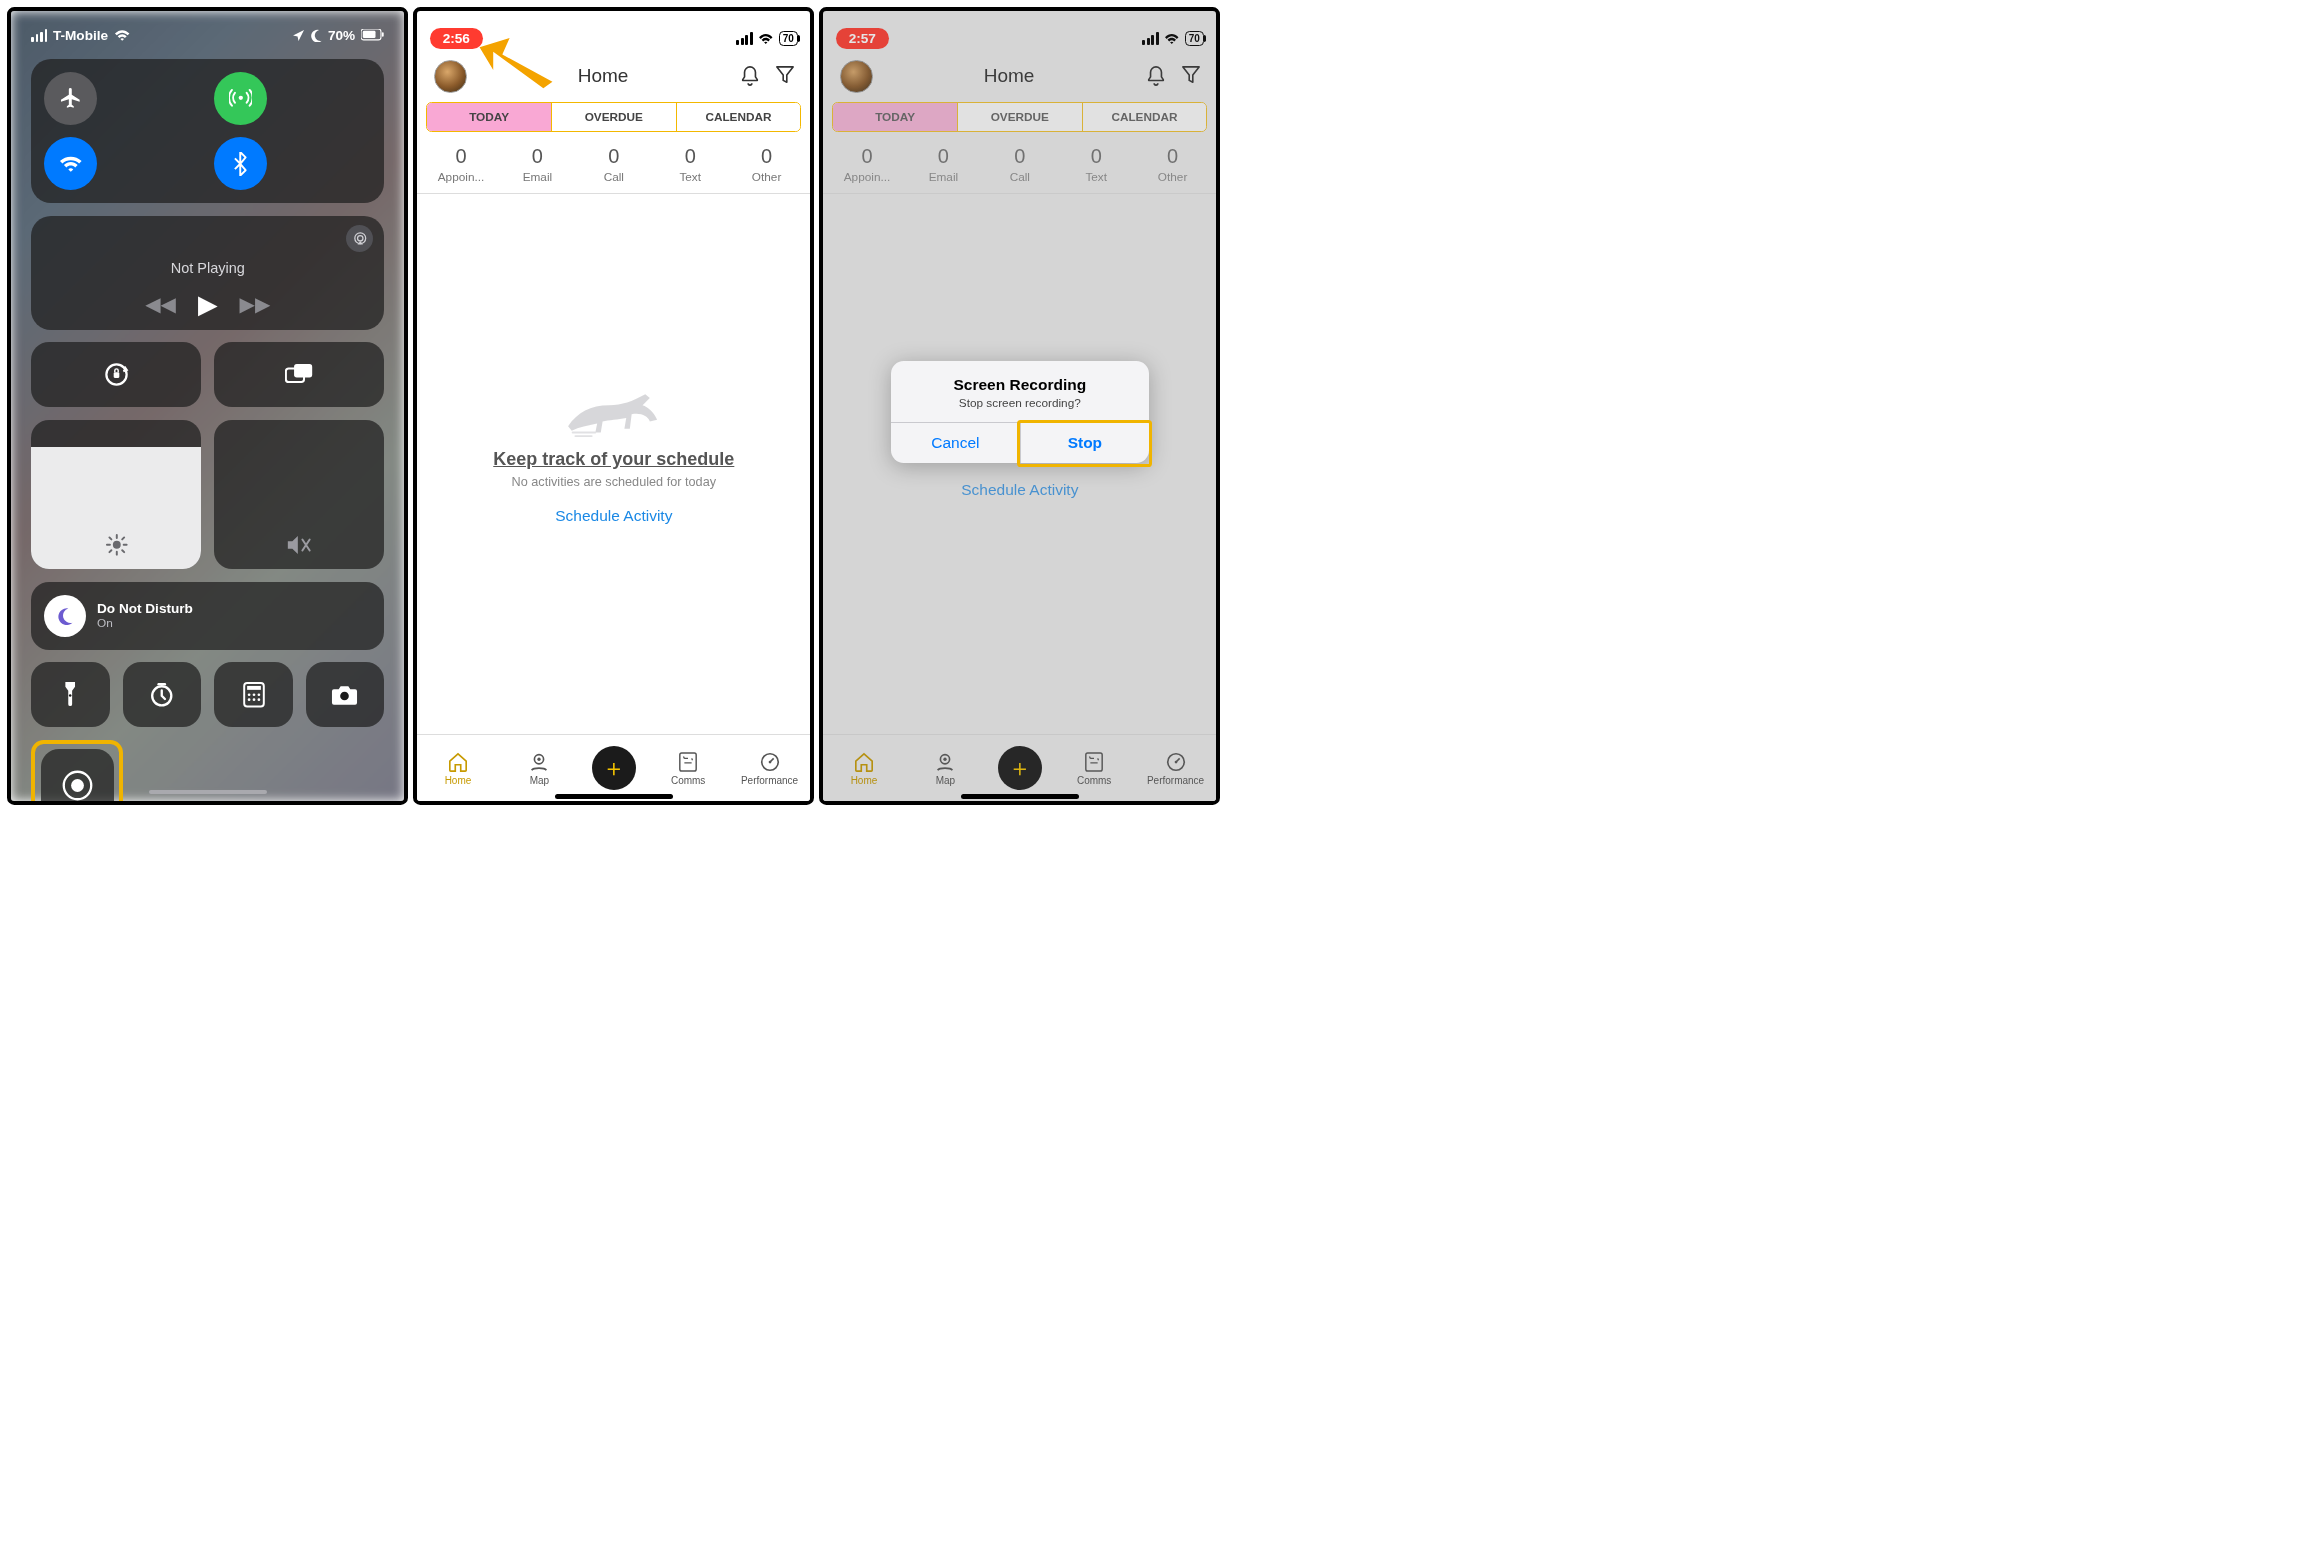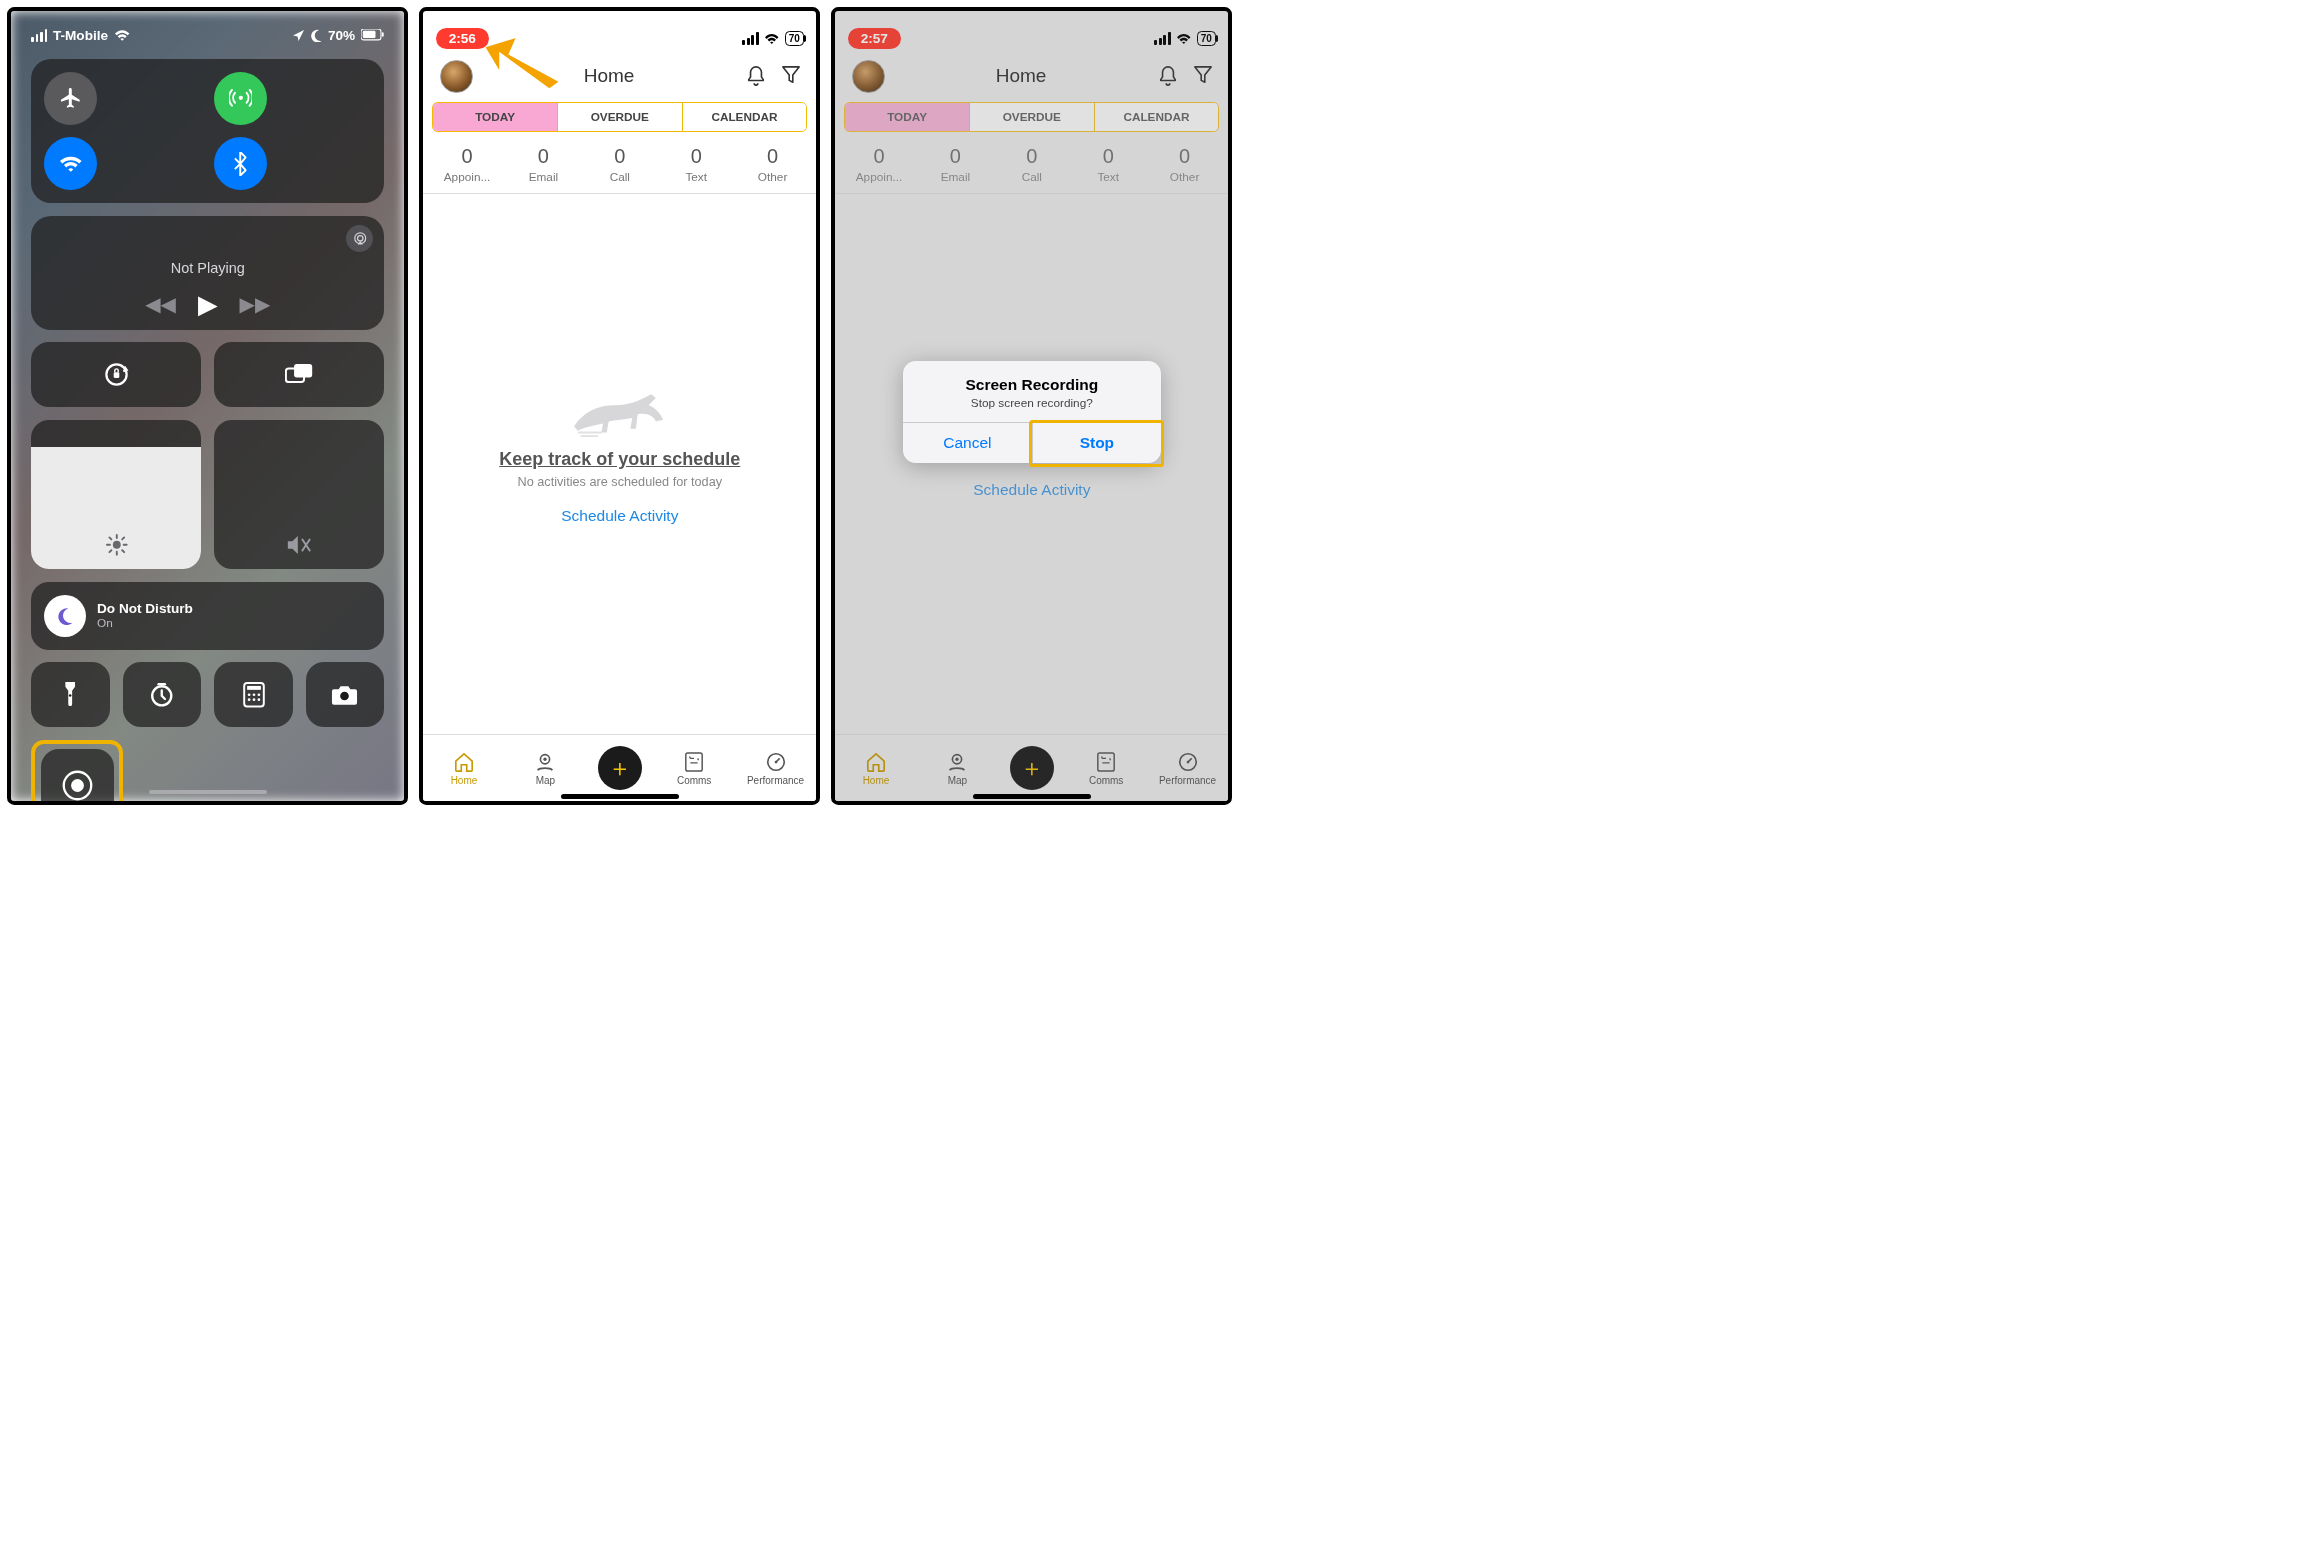--- a/index.html
+++ b/index.html
@@ -1,17 +1,17 @@
 <!DOCTYPE html>
 <html style="font-size:14.5px"><head>
 <meta charset="utf-8">
 <style>
 * { margin: 0; padding: 0; box-sizing: border-box; font-family: -apple-system, BlinkMacSystemFont, "Segoe UI", Helvetica, Arial, sans-serif; }
 body { background: #fff; }
-.row { display: flex; gap: 11px; padding: 7.3px; }
+.row { display: flex; gap: 5px; padding: 7.3px; }
 .phone { width: 401px; height: 798px; border: 4.5px solid #000; border-radius: 7.3px; position: relative; overflow: hidden; background: #fff; }
 
 
 .cc-bg { position: absolute; inset: 0; background: linear-gradient(135deg,#5a6a7a 0%,#6b7b8b 20%,#8a7a7b 45%,#9aa19a 70%,#8b8b9b 100%); filter: blur(5.5px) brightness(.85); }
 .cc { position: absolute; inset: 0; padding: 16.4px 20px 0 20px; color:#fff; }
 .cc-status { display:flex; justify-content:space-between; align-items:center; font-size:13.6px; font-weight:600; margin-bottom:16.4px; }
 .cc-status .r { display:flex; align-items:center; gap:5.5px; }
 .sig-bars { display:inline-flex; align-items:flex-end; gap:1.8px; }
 .sig-bars span { width:2.7px; background:#fff; border-radius:0.9px; }
 .sig-bars span:nth-child(1){height:4.5px}.sig-bars span:nth-child(2){height:7.3px}.sig-bars span:nth-child(3){height:10px}.sig-bars span:nth-child(4){height:12.7px}

